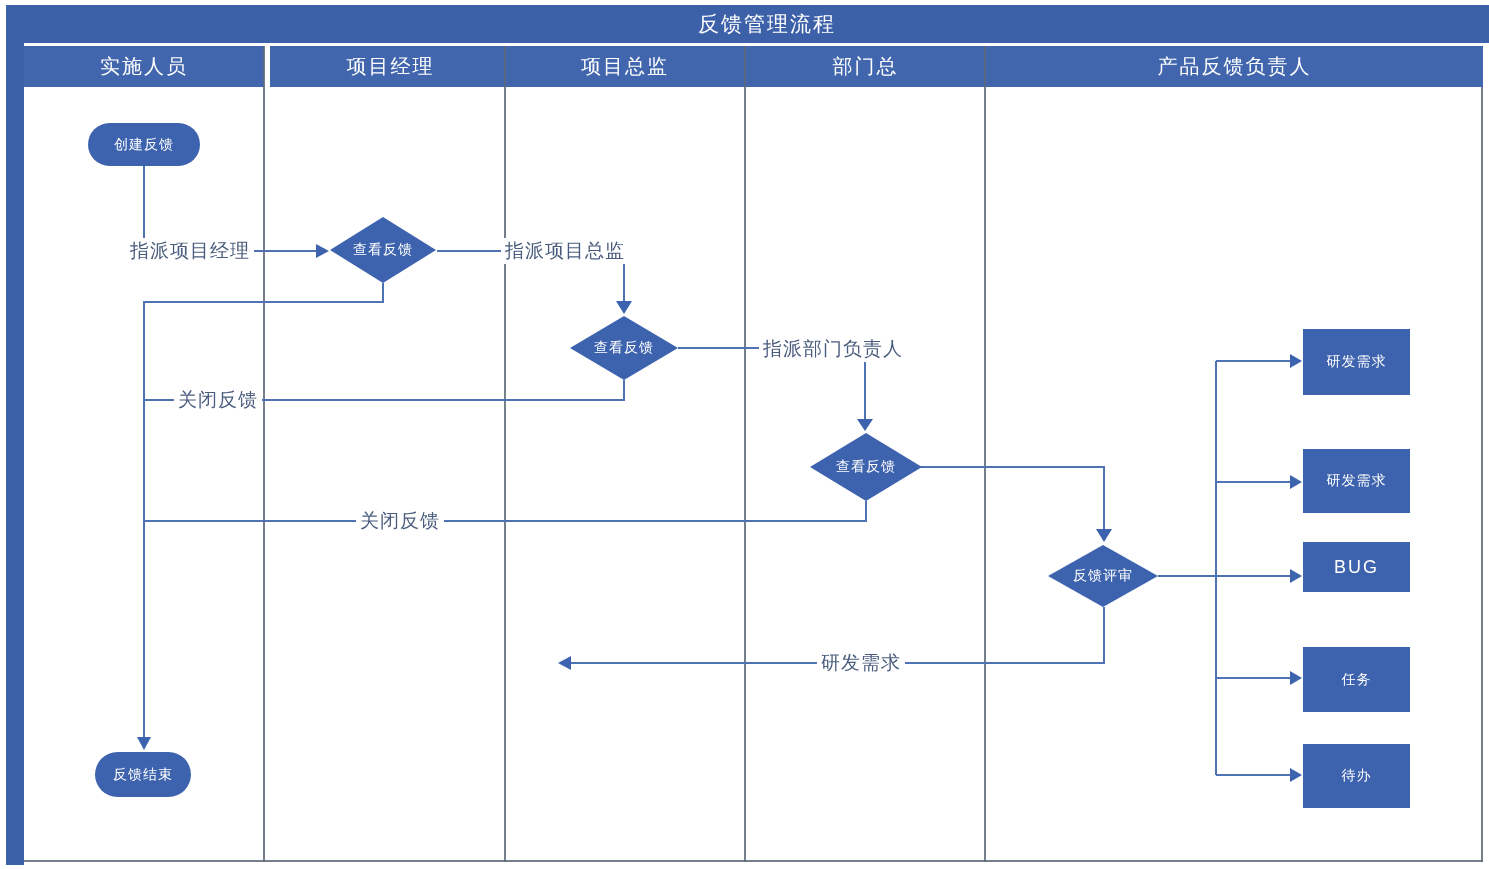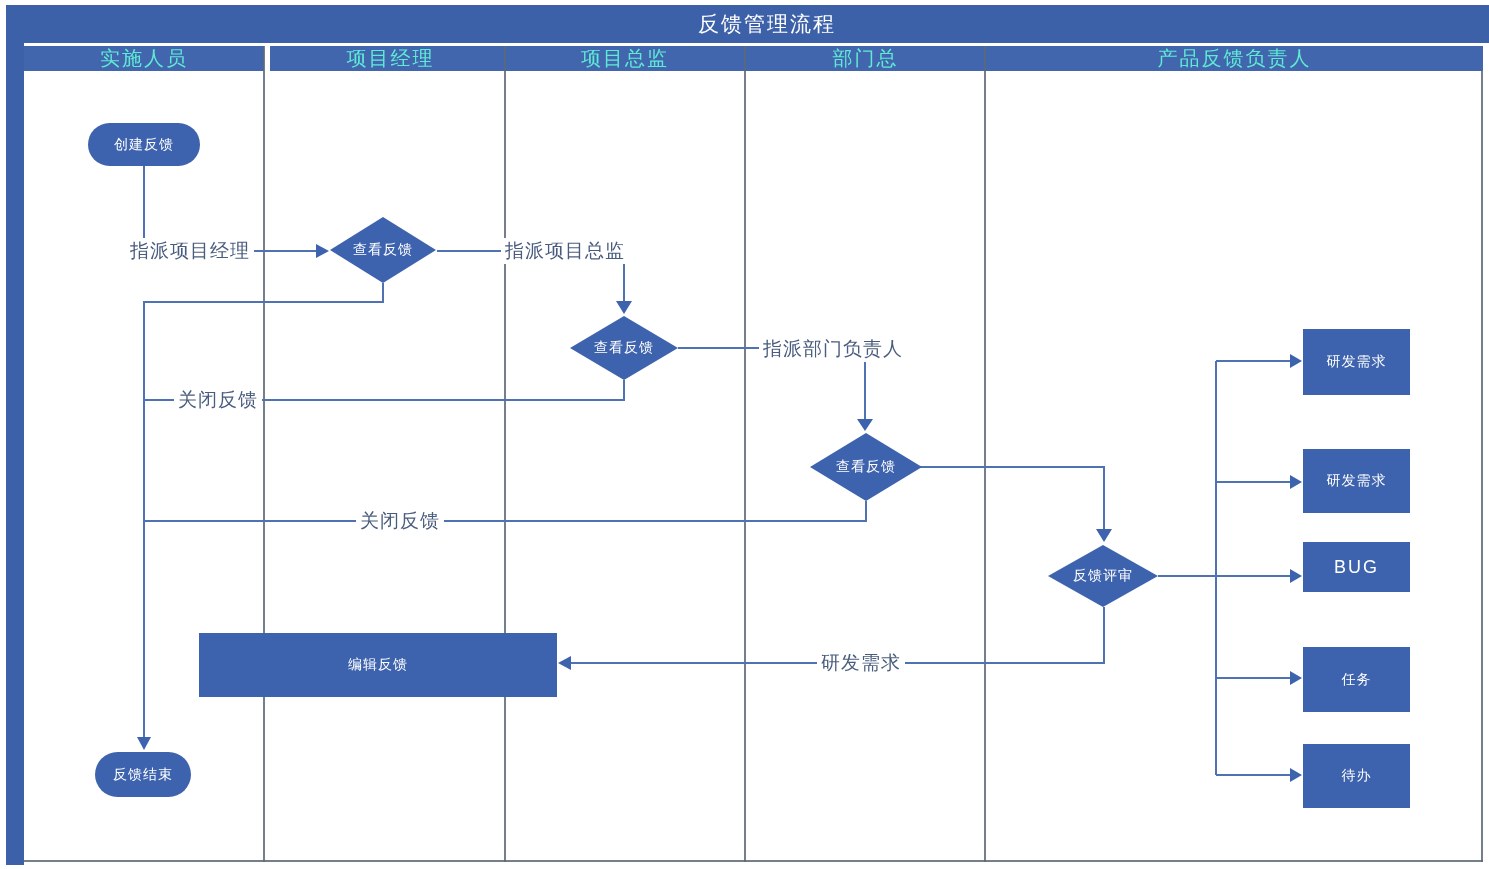--- a/index.html
+++ b/index.html
@@ -20,22 +20,22 @@
   .title-bar{
     position:absolute;left:6px;top:5px;width:1478px;height:38px;
     background:var(--title-blue);color:#fff;font-size:21px;letter-spacing:2px;
     display:flex;align-items:center;justify-content:center;padding-left:22px;
   }
   .left-strip{
     position:absolute;left:6px;top:43px;width:18px;height:822px;
     background:var(--title-blue);
   }
   .lane-header{
-    position:absolute;top:46px;height:25px;
-    background:var(--header-blue);color:#5eead4;font-size:20px;letter-spacing:2px;
+    position:absolute;top:46px;height:41px;
+    background:var(--header-blue);color:#ffffff;font-size:20px;letter-spacing:2px;
     display:flex;align-items:center;justify-content:center;
   }
   .lh1{left:24px;width:240px;}
   .lh2{left:270px;width:241px;}
   .lh3{left:505px;width:240px;}
   .lh4{left:745px;width:241px;text-align:center;}
   .lh5{left:986px;width:497px;}
   .divider{position:absolute;top:46px;height:816px;width:2px;background:var(--lane-border);opacity:.85;}
   .dv1{left:263px;} .dv2{left:504px;} .dv3{left:744px;} .dv4{left:984px;}
   .right-border{position:absolute;left:1481px;top:46px;width:2px;height:816px;background:var(--lane-border);opacity:.85;}
@@ -128,21 +128,20 @@
 
     <path class="conn" d="M1104,607 V663 H571"></path>
     <polygon class="arrow" points="571,656 571,670 558,663"></polygon>
   </svg>
 
   <div class="node terminator n-start">创建反馈</div>
   <div class="node diamond n-d1">查看反馈</div>
   <div class="node diamond n-d2">查看反馈</div>
   <div class="node diamond n-d3">查看反馈</div>
   <div class="node diamond n-d4">反馈评审</div>
-  <div class="node n-edit">编辑反馈</div>
   <div class="node n-box1">研发需求</div>
   <div class="node n-box2">研发需求</div>
   <div class="node n-box3">BUG</div>
   <div class="node n-box4">任务</div>
   <div class="node n-box5">待办</div>
   <div class="node terminator n-end">反馈结束</div>
 
   <div class="edge-label el-assign-pm">指派项目经理</div>
   <div class="edge-label el-assign-director">指派项目总监</div>
   <div class="edge-label el-assign-dept">指派部门负责人</div>

